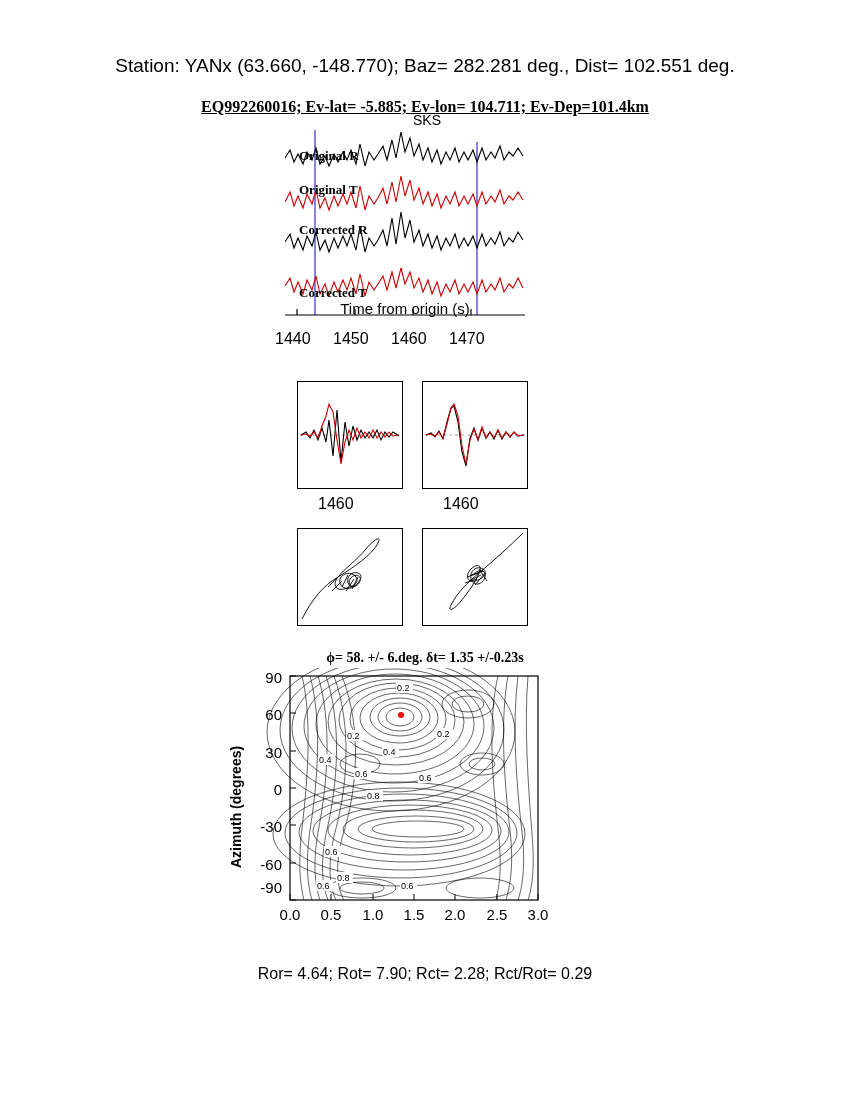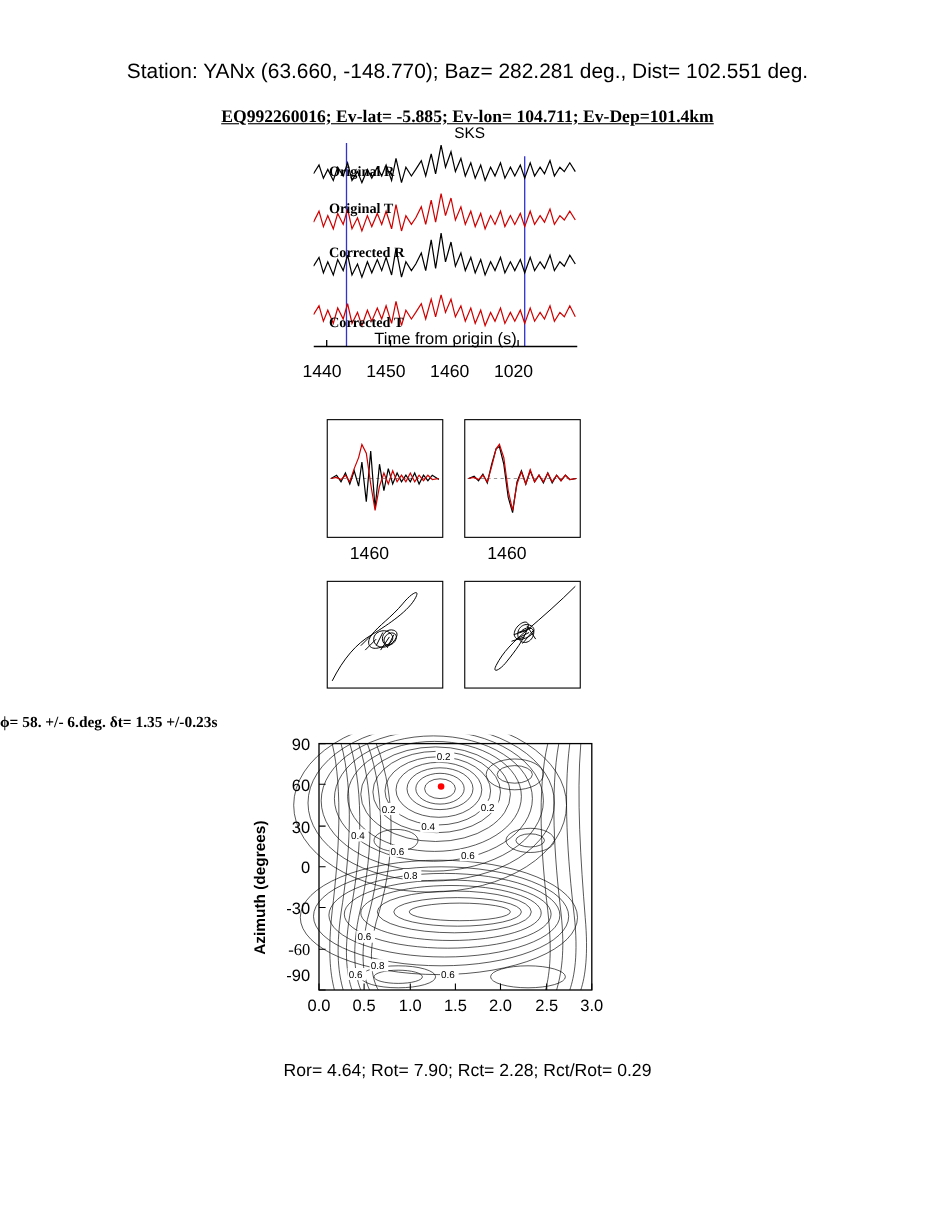--- a/index.html
+++ b/index.html
@@ -18,21 +18,21 @@
   }
   .title2{
     left:0;top:98px;width:850px;text-align:center;
     font-size:16px;font-weight:bold;font-family:"Liberation Serif",serif;text-decoration:underline;
   }
   .footer{
     left:0;top:965px;width:850px;text-align:center;
     font-size:16px;font-family:"Liberation Sans",sans-serif;
   }
   .paramline{
-    left:0;top:650px;width:850px;
+    left:0;top:650px;width:850px;text-align:center;
     font-size:14px;font-weight:bold;font-family:"Liberation Serif",serif;
   }
 
   
   #wave-panel{left:285px;top:130px;width:240px;height:190px;}
   .wf-label{
     font-size:13px;font-weight:bold;font-family:"Liberation Serif",serif;
     position:absolute;white-space:nowrap;
   }
   .sks-label{
@@ -102,21 +102,21 @@
   <span class="wf-label" style="left:14px;top:130px;margin-top:25px;">Corrected T</span>
   <span class="sks-label" style="left:128px;top:-18px;">SKS</span>
 </div>
 
 <div class="time-axis-label">Time from origin (s)</div>
 
 <div class="tickrow">
   <span style="left:-10px;">1440</span>
   <span style="left:48px;">1450</span>
   <span style="left:106px;">1460</span>
-  <span style="left:164px;">1020</span>
+  <span style="left:164px;">1470</span>
 </div>
 
 <div class="boxpanel" style="left:297px;top:381px;width:104px;height:106px;">
   <svg width="104" height="106" viewBox="0 0 104 106">
     <line x1="2" y1="53" x2="102" y2="53" stroke="#777" stroke-width="0.7" stroke-dasharray="3,3"></line>
     <polyline fill="none" stroke="#000" stroke-width="1.1" points="3,53 8,50 12,56 16,48 20,58 24,46 28,60 31,38 35,74 39,28 43,80 47,40 51,64 55,44 59,58 63,48 67,56 71,50 75,56 79,48 83,58 87,50 91,55 95,50 101,54"></polyline>
     <polyline fill="none" stroke="#d00000" stroke-width="1.1" points="3,53 8,52 12,54 16,50 20,56 24,44 28,34 31,22 35,30 39,58 43,82 47,60 51,48 55,58 59,46 63,56 67,50 71,56 75,48 79,56 83,50 87,55 91,50 95,54 101,53"></polyline>
   </svg>
 </div>
 
@@ -242,21 +242,21 @@
       <line x1="247" y1="232" x2="247" y2="226"></line>
       <line x1="288" y1="232" x2="288" y2="226"></line>
     </g>
   </svg>
 
   <div class="ytick" style="left:-10px;top:1px;">90</div>
   <div class="ytick" style="left:-10px;top:38px;">60</div>
   <div class="ytick" style="left:-10px;top:76px;">30</div>
   <div class="ytick" style="left:-10px;top:113px;">0</div>
   <div class="ytick" style="left:-10px;top:150px;">-30</div>
-  <div class="ytick" style="left:-10px;top:188px;font-family:Liberation Serif, serif;">-60</div>
+  <div class="ytick" style="left:-10px;top:188px;">-60</div>
   <div class="ytick" style="left:-10px;top:211px;">-90</div>
 
   <div class="xtick" style="left:20px;top:238px;">0.0</div>
   <div class="xtick" style="left:61px;top:238px;">0.5</div>
   <div class="xtick" style="left:103px;top:238px;">1.0</div>
   <div class="xtick" style="left:144px;top:238px;">1.5</div>
   <div class="xtick" style="left:185px;top:238px;">2.0</div>
   <div class="xtick" style="left:227px;top:238px;">2.5</div>
   <div class="xtick" style="left:268px;top:238px;">3.0</div>
 

